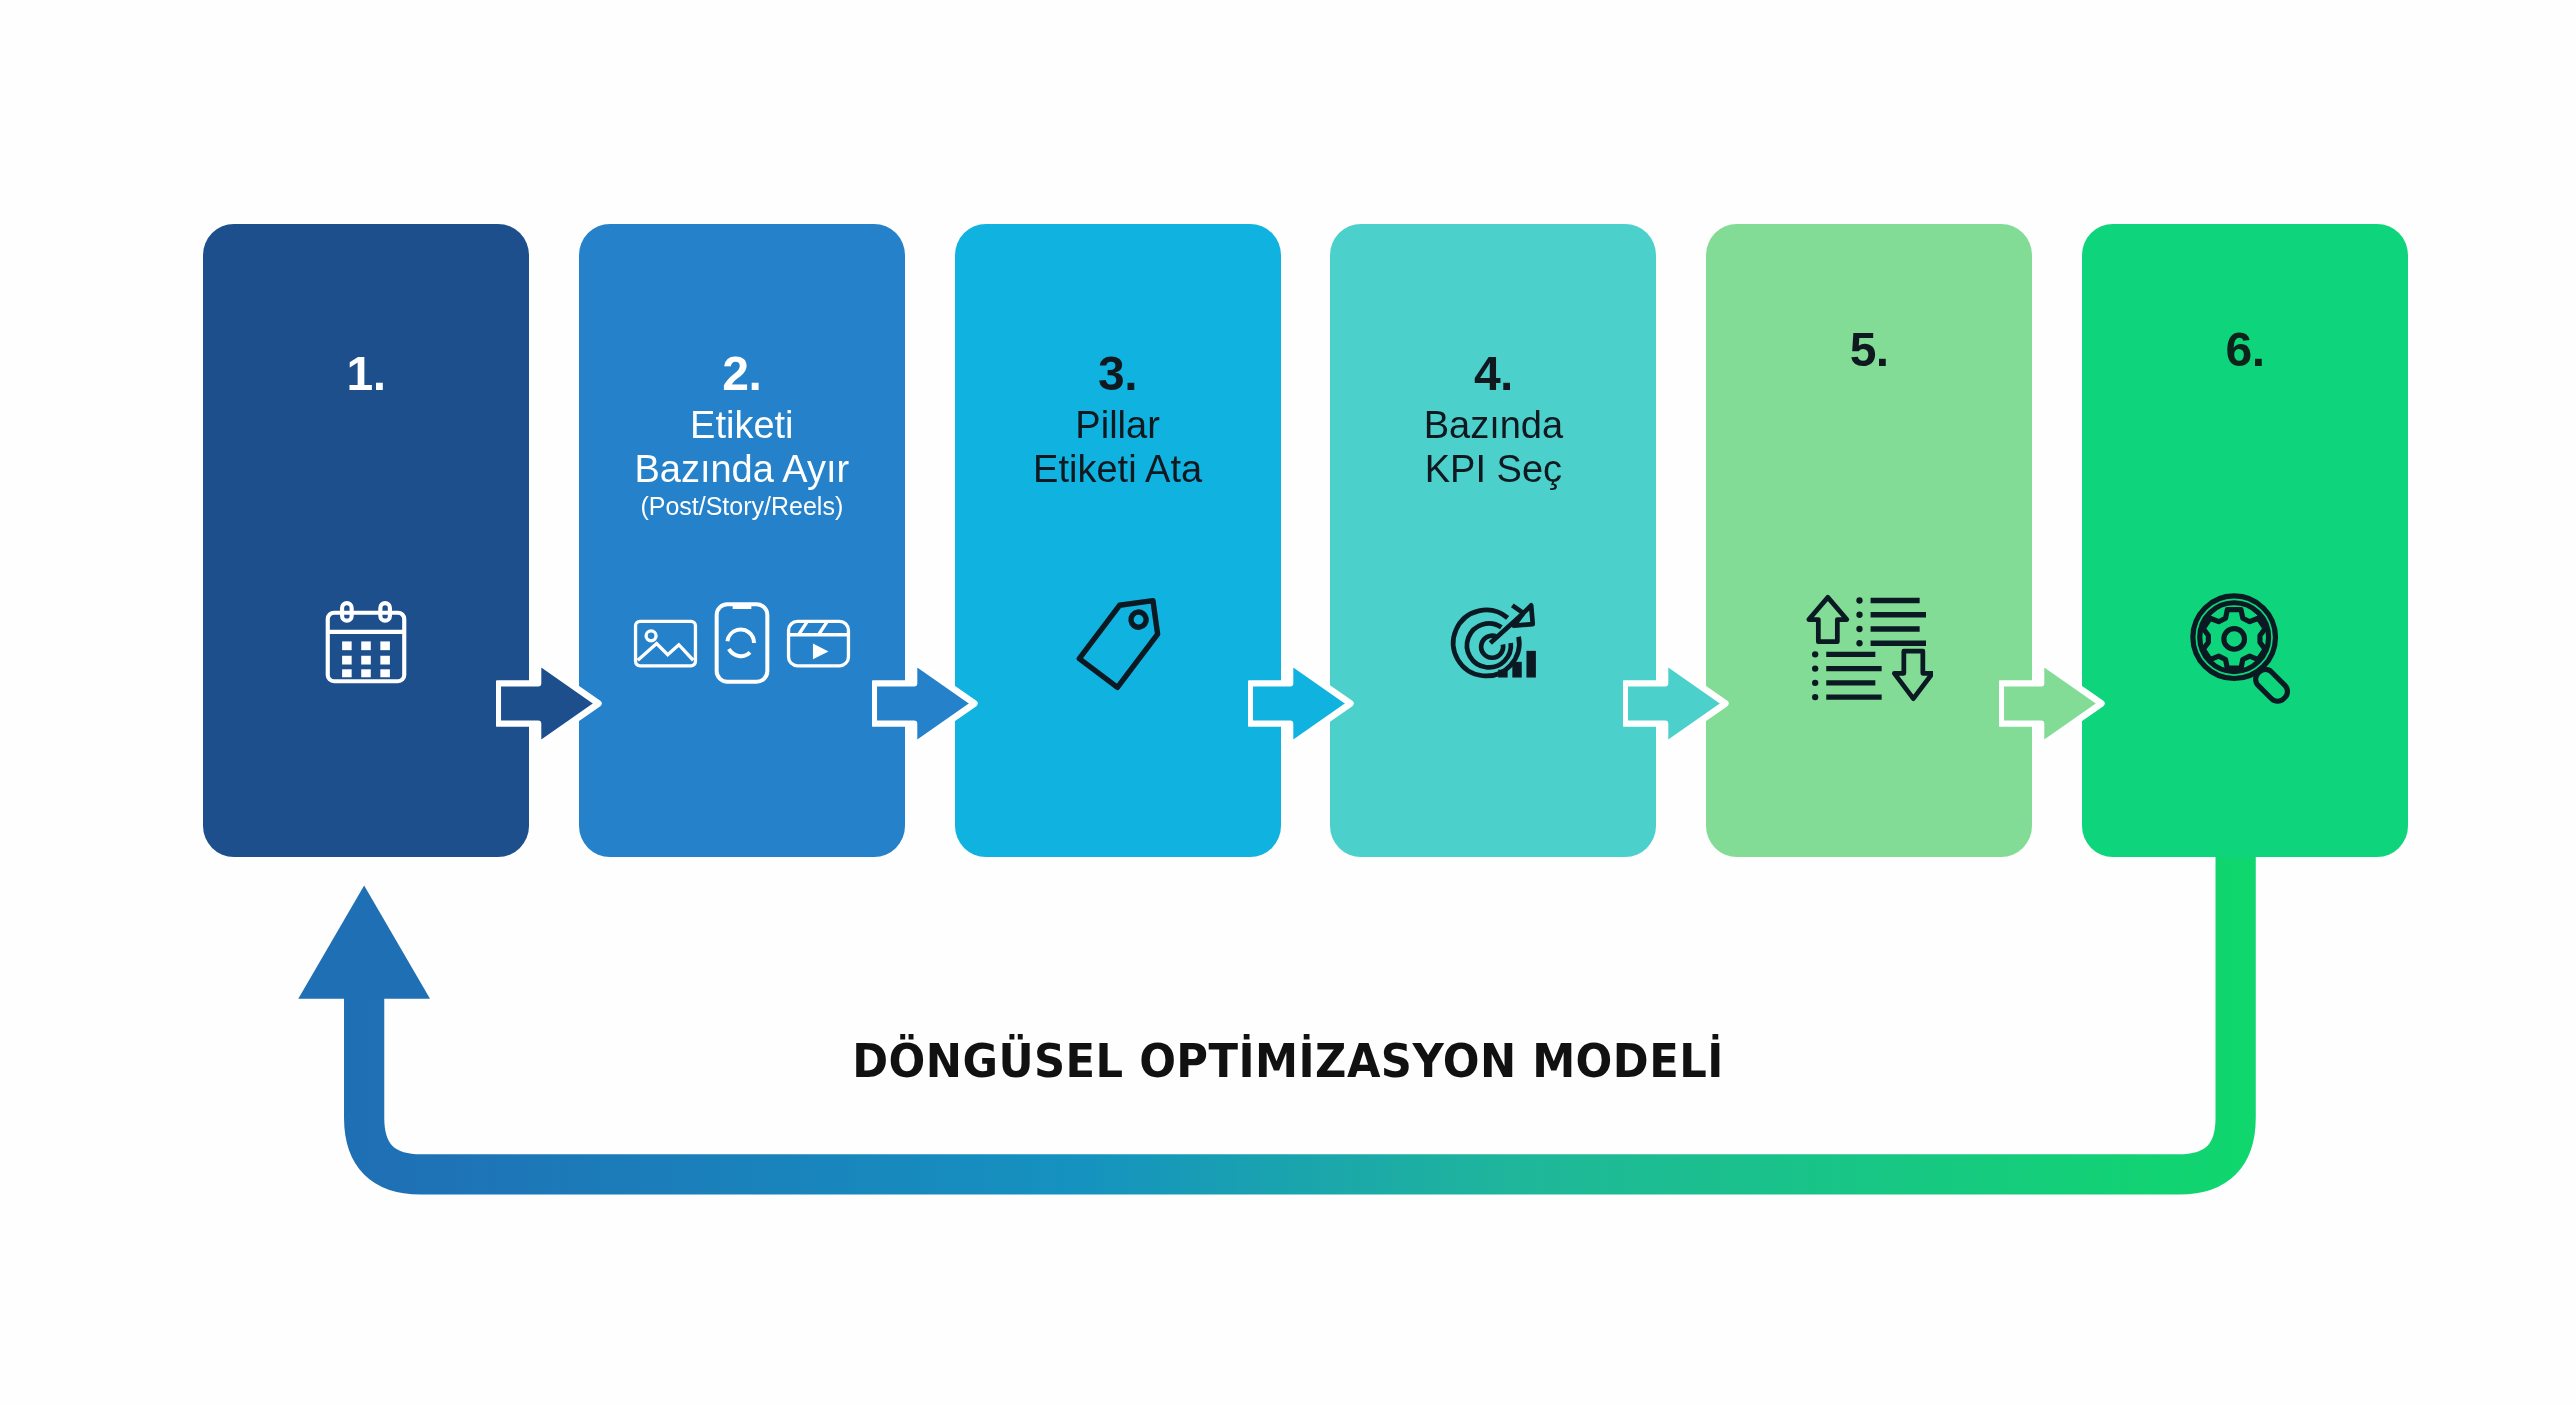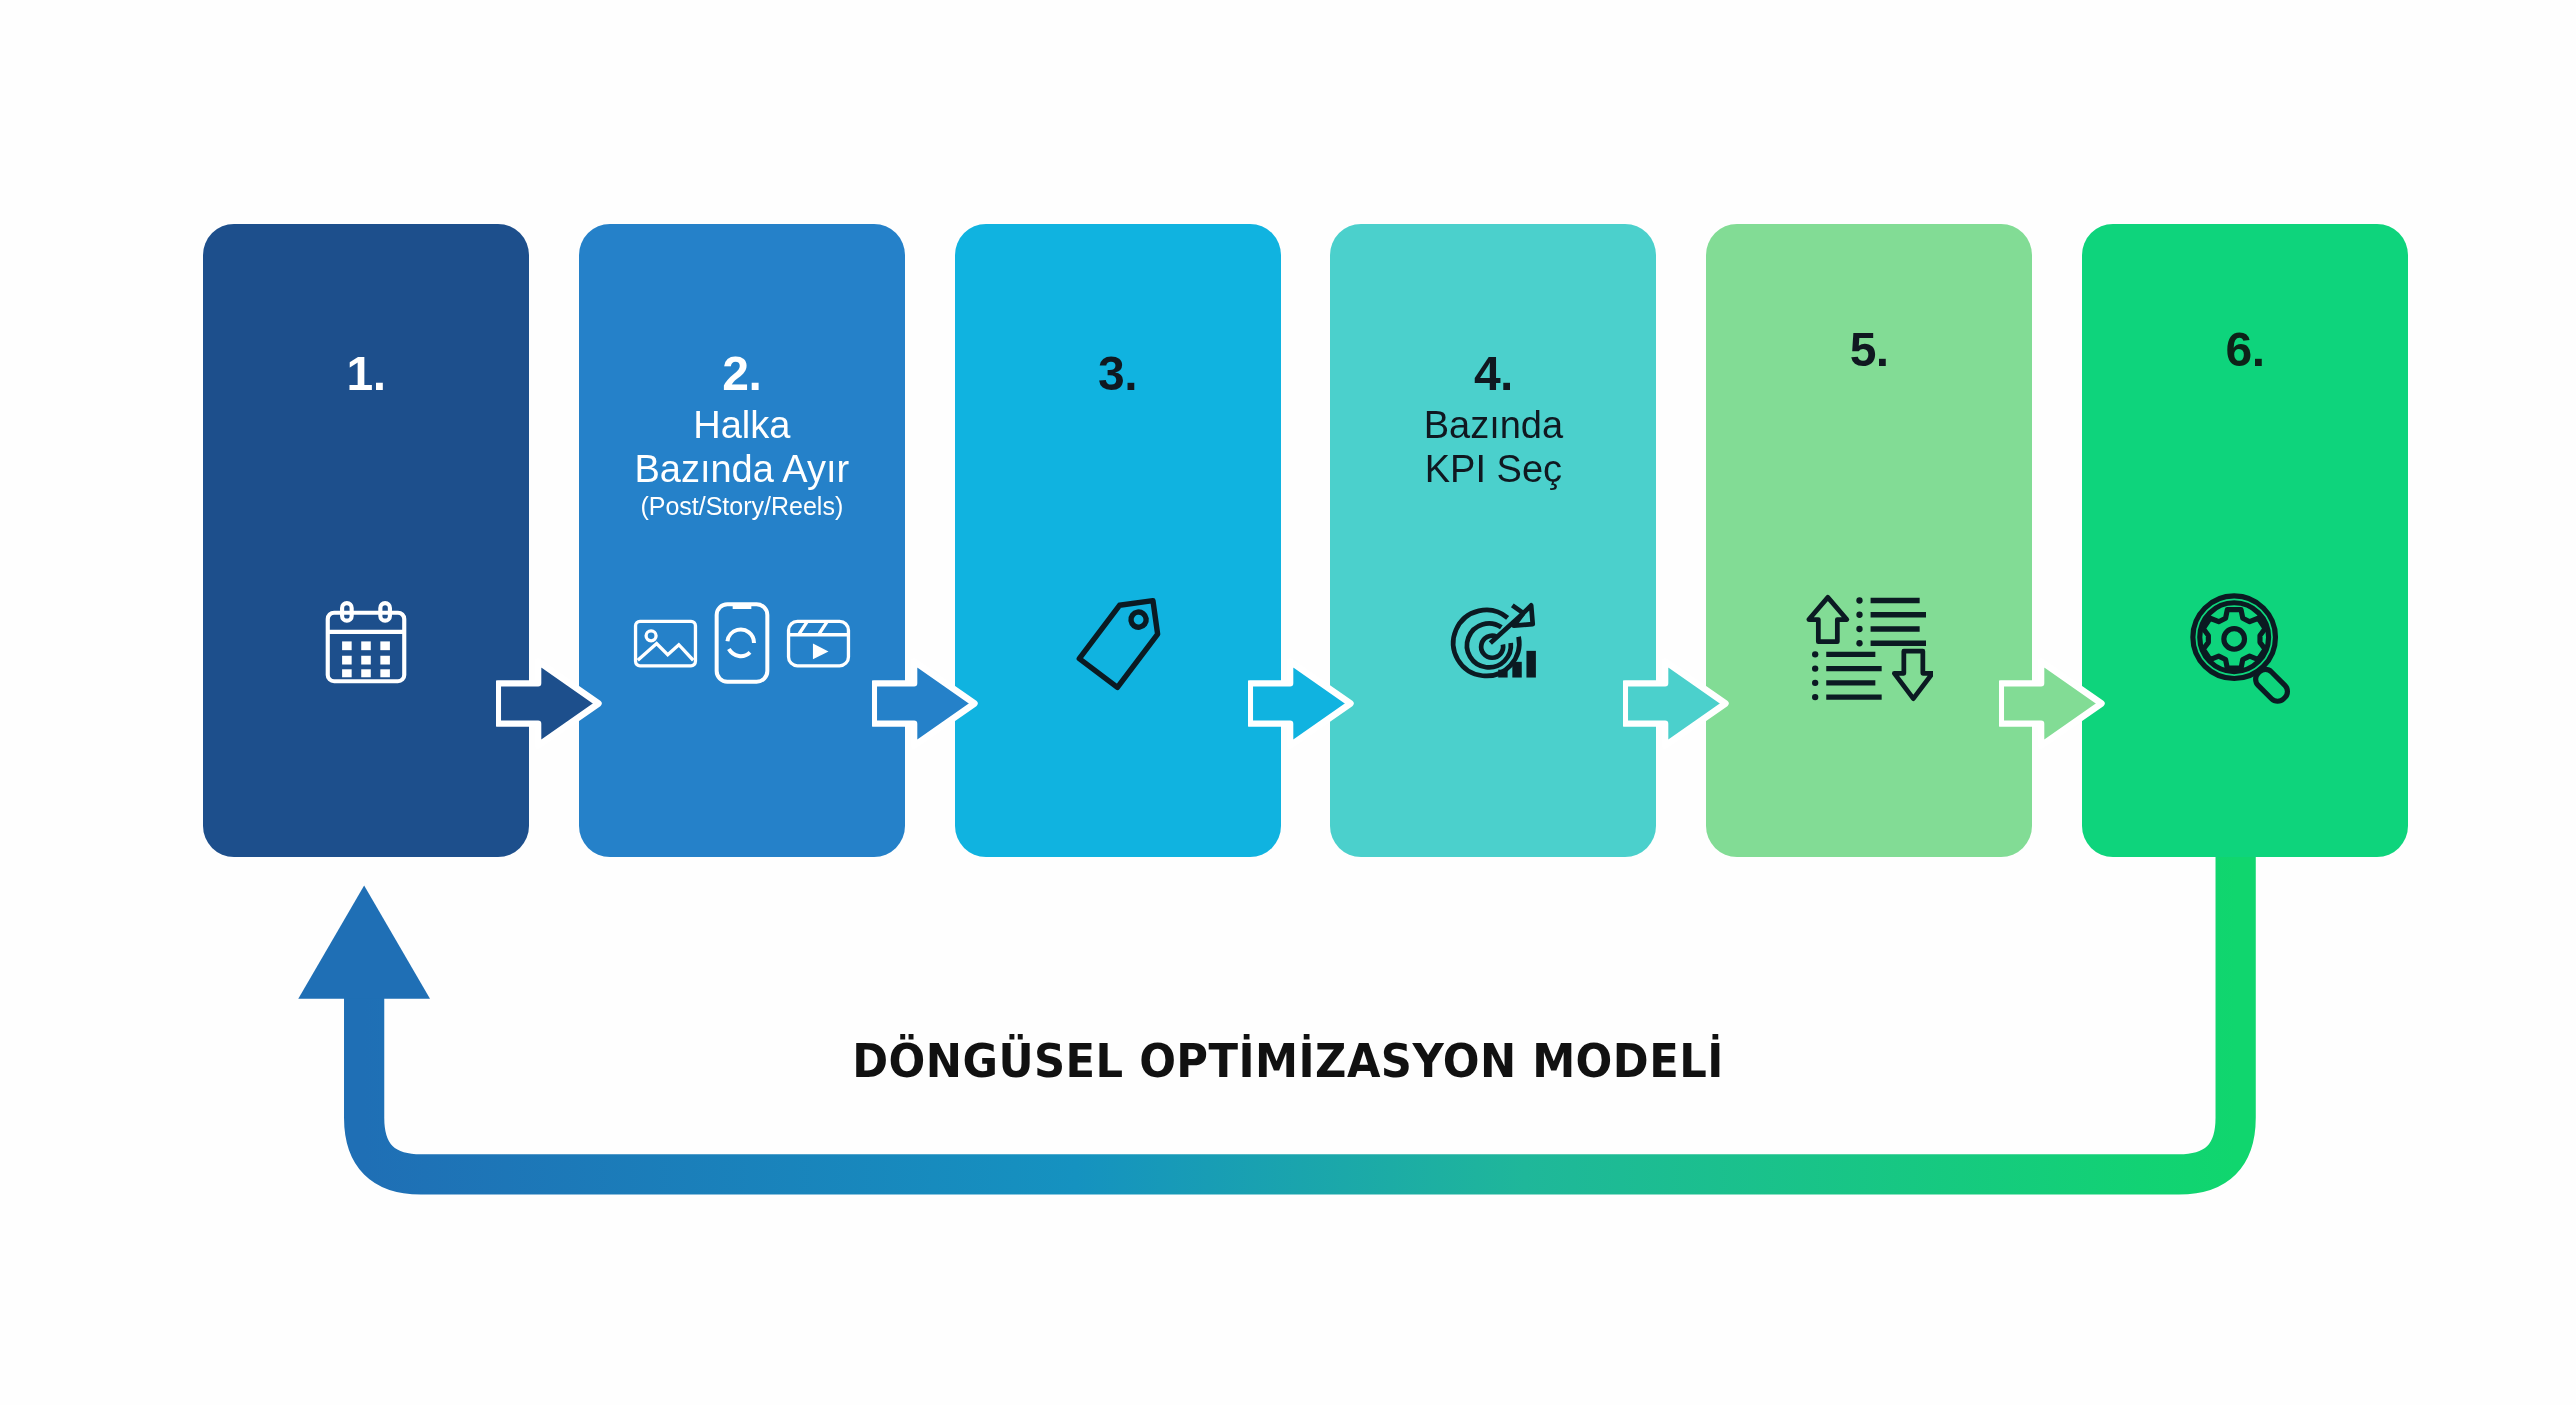--- a/index.html
+++ b/index.html
@@ -155,21 +155,21 @@
       </div>
       <svg class="arrow" style="left:293px;" viewBox="0 0 118 108">
         <path d="M 2 32 L 46 32 L 46 8 L 112 54 L 46 100 L 46 76 L 2 76 Z" fill="#1d4f8c" stroke="#ffffff" stroke-width="7" stroke-linejoin="round"></path>
       </svg>
     </div>
 
     <div class="card" style="background:#2581c9;color:#ffffff;">
       <div class="card-inner">
         <div class="step-num">2.</div>
         <div class="step-lines">
-          <div class="step-line">Halka</div>
+          <div class="step-line">Etiketi</div>
           <div class="step-line">Bazında Ayır</div>
           <div class="step-line small">(Post/Story/Reels)</div>
         </div>
       </div>
       <div class="card-icon" style="gap:9.1px;">
         <svg width="71" height="71" viewBox="0 0 64 64" fill="none" stroke="#ffffff" stroke-width="3">
           <rect x="5" y="13" width="54" height="40" rx="4"></rect>
           <circle cx="19" cy="26" r="4.5"></circle>
           <path d="M 7 48 L 24 33 L 34 43 L 44 34 L 57 48"></path>
         </svg>
@@ -186,20 +186,24 @@
         </svg>
       </div>
       <svg class="arrow" style="left:293px;" viewBox="0 0 118 108">
         <path d="M 2 32 L 46 32 L 46 8 L 112 54 L 46 100 L 46 76 L 2 76 Z" fill="#2581c9" stroke="#ffffff" stroke-width="7" stroke-linejoin="round"></path>
       </svg>
     </div>
 
     <div class="card" style="background:#10b3e0;color:#101820;">
       <div class="card-inner">
         <div class="step-num">3.</div>
+        <div class="step-lines">
+          <div class="step-line">Pillar</div>
+          <div class="step-line">Etiketi Ata</div>
+        </div>
       </div>
       <div class="card-icon">
         <svg width="108" height="108" viewBox="0 0 64 64" fill="none" stroke="#0b1a22" stroke-width="3.2" stroke-linejoin="round">
           <path d="M 36 10 L 56 10 L 56 30 L 28 58 L 8 38 Z" transform="rotate(-8 32 32)"></path>
           <circle cx="46" cy="20" r="4.5" transform="rotate(-8 32 32)"></circle>
         </svg>
       </div>
       <svg class="arrow" style="left:293px;" viewBox="0 0 118 108">
         <path d="M 2 32 L 46 32 L 46 8 L 112 54 L 46 100 L 46 76 L 2 76 Z" fill="#10b3e0" stroke="#ffffff" stroke-width="7" stroke-linejoin="round"></path>
       </svg>

